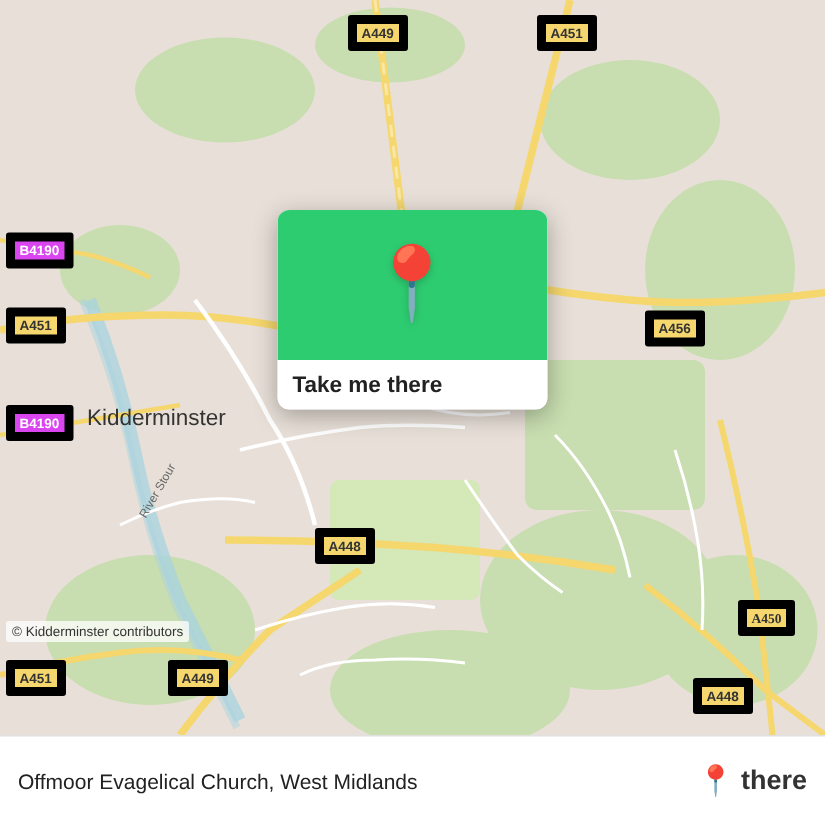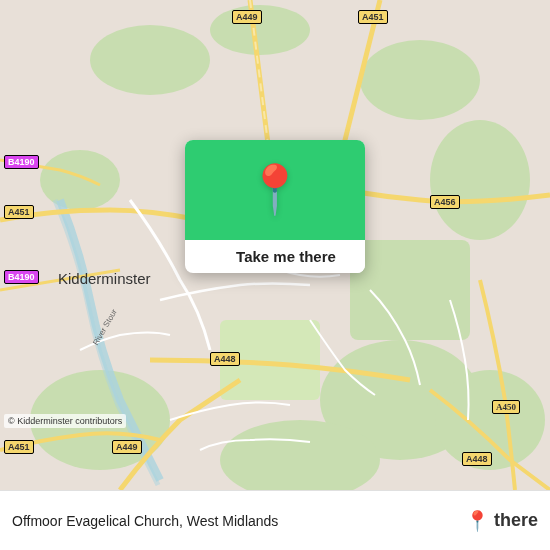--- a/index.html
+++ b/index.html
@@ -20,21 +20,21 @@
     }
     .road-label {
       position: absolute;
       font-size: 9px;
       font-weight: bold;
       color: #333;
       background: #f5d76e;
       padding: 1px 3px;
       border-radius: 2px;
       white-space: nowrap;
-      border: 1px solid #000000;
+      border: 6px solid #000000;
     }
     .road-label-blue {
       background: #d946ef;
       color: #fff;
     }
 
     
     #popup-card {
       position: absolute;
       top: 140px;
@@ -63,23 +63,21 @@
       color: #fff;
       line-height: 1;
       text-shadow: 0 2px 6px rgba(0,0,0,0.2);
     }
 
     #popup-label {
       padding: 8px 10px;
       font-size: 15px;
       font-weight: 600;
       color: #222;
-      text-align: center;
       background: #fff;
-      margin-left: 22px;
     }
 
     
     #bottom-bar {
       width: 550px;
       height: 60px;
       background: #fff;
       display: flex;
       align-items: center;
       padding: 0 12px;
@@ -191,21 +189,21 @@
   </svg>
 
   <div class="road-label" style="top:10px;left:232px;">A449</div>
   <div class="road-label" style="top:10px;left:358px;">A451</div>
   <div class="road-label" style="top:205px;left:4px;">A451</div>
   <div class="road-label" style="top:440px;left:4px;">A451</div>
   <div class="road-label" style="top:440px;left:112px;">A449</div>
   <div class="road-label" style="top:352px;left:210px;">A448</div>
   <div class="road-label" style="top:452px;left:462px;">A448</div>
   <div class="road-label" style="top:400px;left:492px;font-family:Liberation Serif, serif;">A450</div>
-  <div class="road-label" style="top:195px;left:430px;">A456</div>
+  <div class="road-label" style="top:207px;left:430px;">A456</div>
   <div class="road-label road-label-blue" style="top:155px;left:4px;">B4190</div>
   <div class="road-label road-label-blue" style="top:270px;left:4px;">B4190</div>
 
   <div style="position:absolute;top:270px;left:58px;font-size:15px;font-weight:400;color:#333;">Kidderminster</div>
   <div style="position:absolute;top:340px;left:95px;font-size:8px;color:#666;transform:rotate(-60deg);transform-origin:left center;">River Stour</div>
 
   <div id="popup-card">
     <div id="popup-green">
       <span class="pin-icon">📍</span>
     </div>

